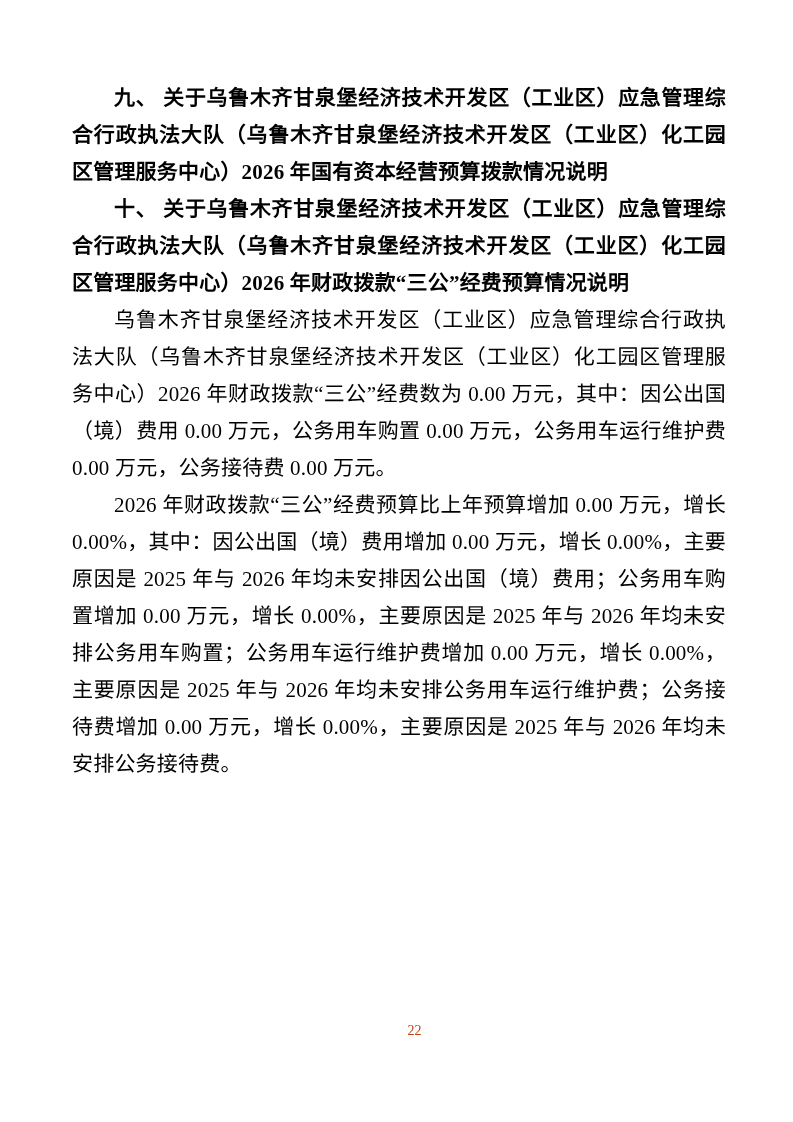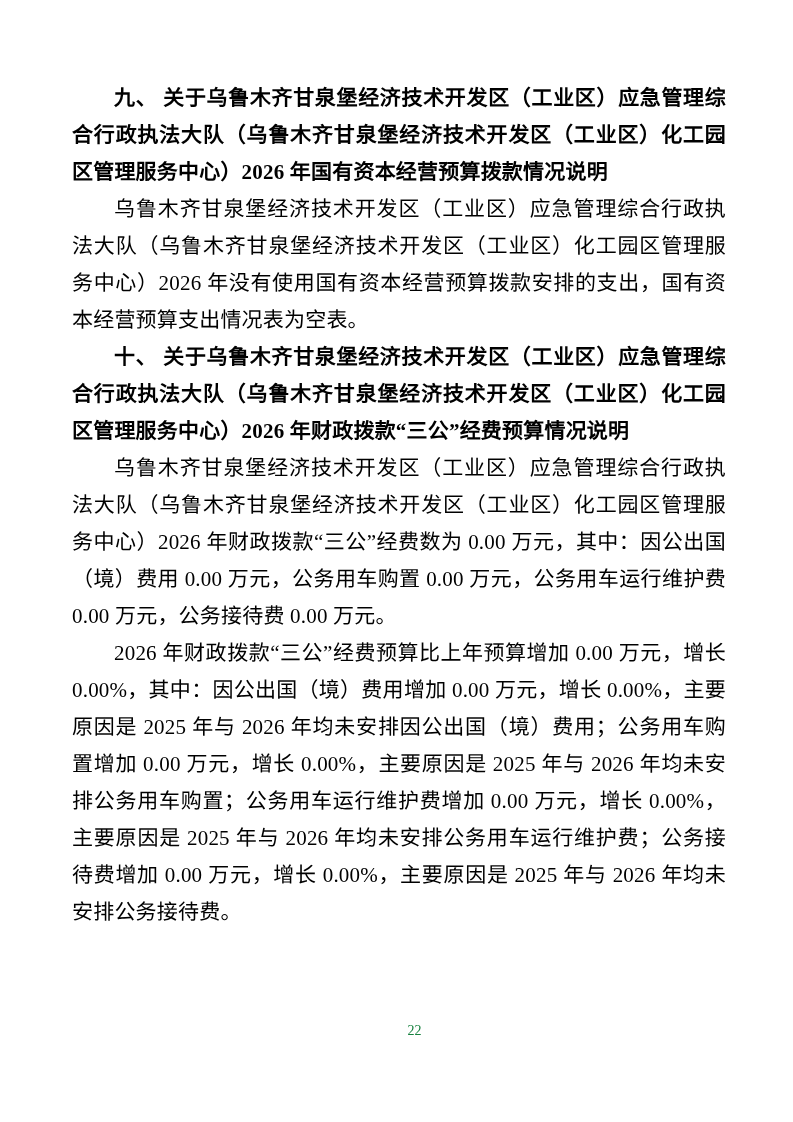--- a/index.html
+++ b/index.html
@@ -34,29 +34,28 @@
   }
   .page-number {
     position: absolute;
     top: 1021px;
     left: 0;
     right: 0;
     text-align: center;
     font-size: 14px;
     line-height: 20px;
     font-family: "Liberation Serif", "DejaVu Serif", serif;
-    color: #15803d;
+    color: #c2410c;
     padding-left: 36px;
   }
 </style>
 </head>
 <body>
 
 <div class="page">
   <div class="doc-text">
     <p class="heading">九、 关于乌鲁木齐甘泉堡经济技术开发区（工业区）应急管理综合行政执法大队（乌鲁木齐甘泉堡经济技术开发区（工业区）化工园区管理服务中心）2026 年国有资本经营预算拨款情况说明</p>
-    <p class="body-para">乌鲁木齐甘泉堡经济技术开发区（工业区）应急管理综合行政执法大队（乌鲁木齐甘泉堡经济技术开发区（工业区）化工园区管理服务中心）2026 年没有使用国有资本经营预算拨款安排的支出，国有资本经营预算支出情况表为空表。</p>
     <p class="heading">十、 关于乌鲁木齐甘泉堡经济技术开发区（工业区）应急管理综合行政执法大队（乌鲁木齐甘泉堡经济技术开发区（工业区）化工园区管理服务中心）2026 年财政拨款“三公”经费预算情况说明</p>
     <p class="body-para">乌鲁木齐甘泉堡经济技术开发区（工业区）应急管理综合行政执法大队（乌鲁木齐甘泉堡经济技术开发区（工业区）化工园区管理服务中心）2026 年财政拨款“三公”经费数为 0.00 万元，其中：因公出国（境）费用 0.00 万元，公务用车购置 0.00 万元，公务用车运行维护费 0.00 万元，公务接待费 0.00 万元。</p>
     <p class="body-para">2026 年财政拨款“三公”经费预算比上年预算增加 0.00 万元，增长 0.00%，其中：因公出国（境）费用增加 0.00 万元，增长 0.00%，主要原因是 2025 年与 2026 年均未安排因公出国（境）费用；公务用车购置增加 0.00 万元，增长 0.00%，主要原因是 2025 年与 2026 年均未安排公务用车购置；公务用车运行维护费增加 0.00 万元，增长 0.00%，主要原因是 2025 年与 2026 年均未安排公务用车运行维护费；公务接待费增加 0.00 万元，增长 0.00%，主要原因是 2025 年与 2026 年均未安排公务接待费。</p>
   </div>
   <div class="page-number">22</div>
 </div>
 
 </body></html>

